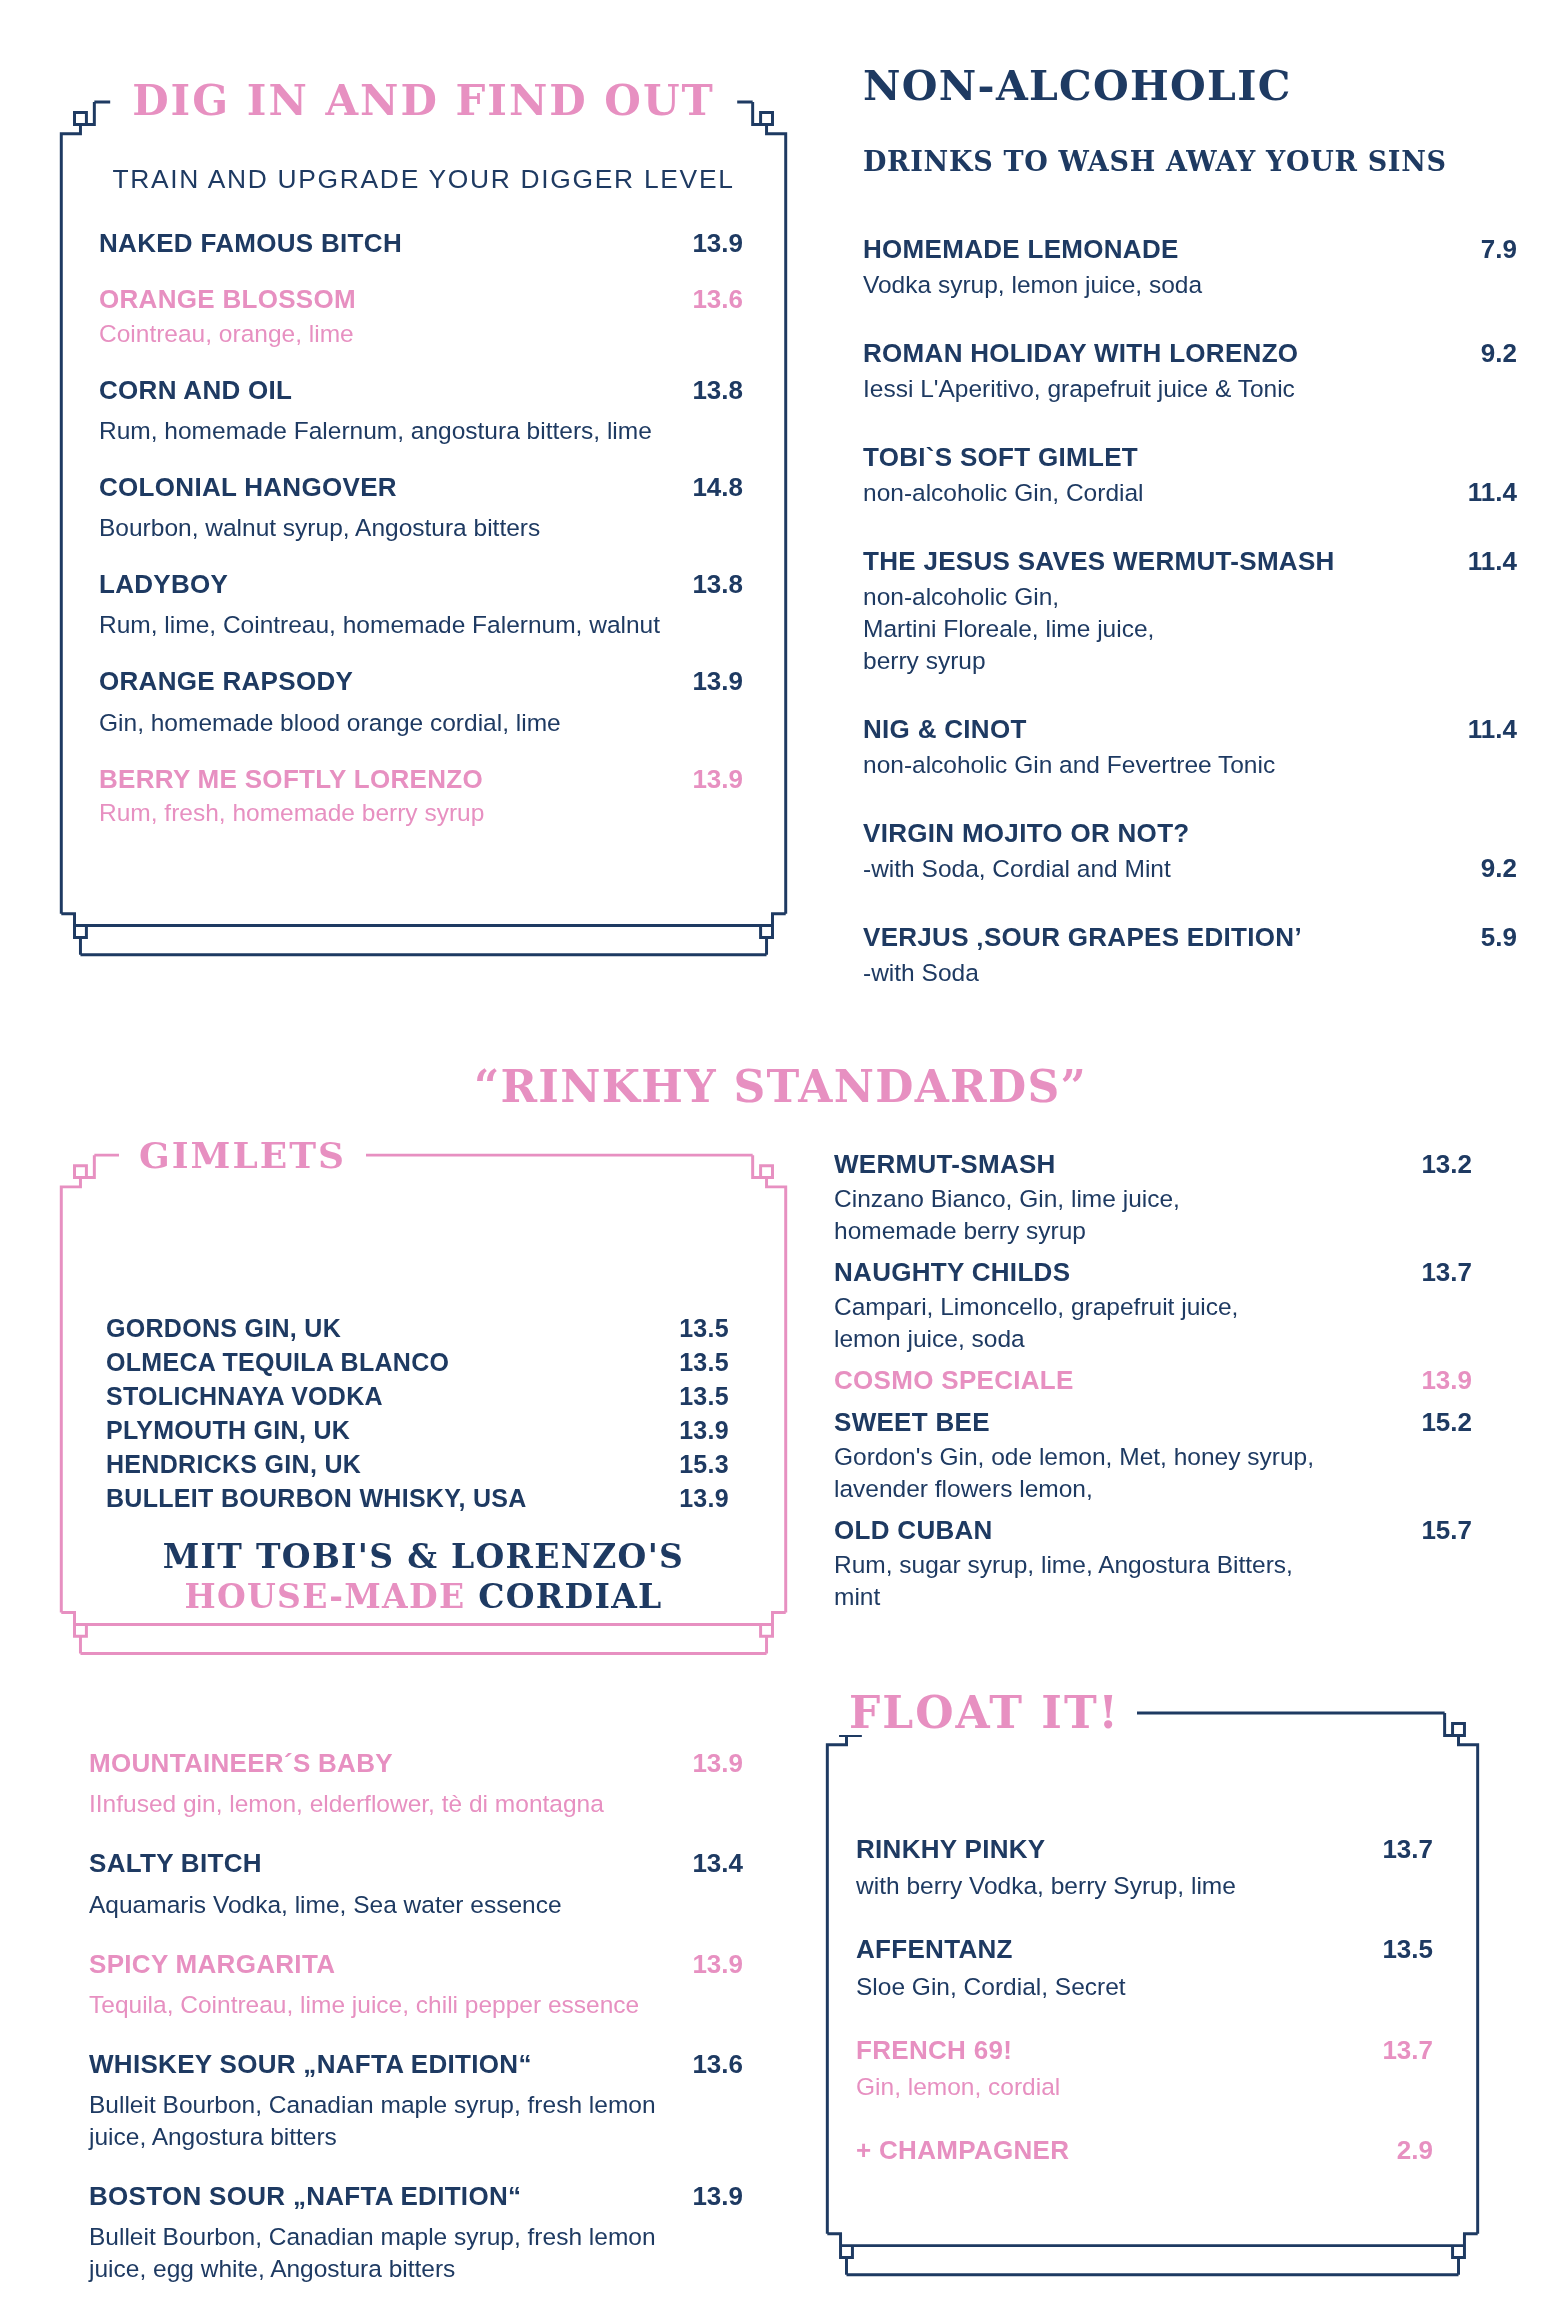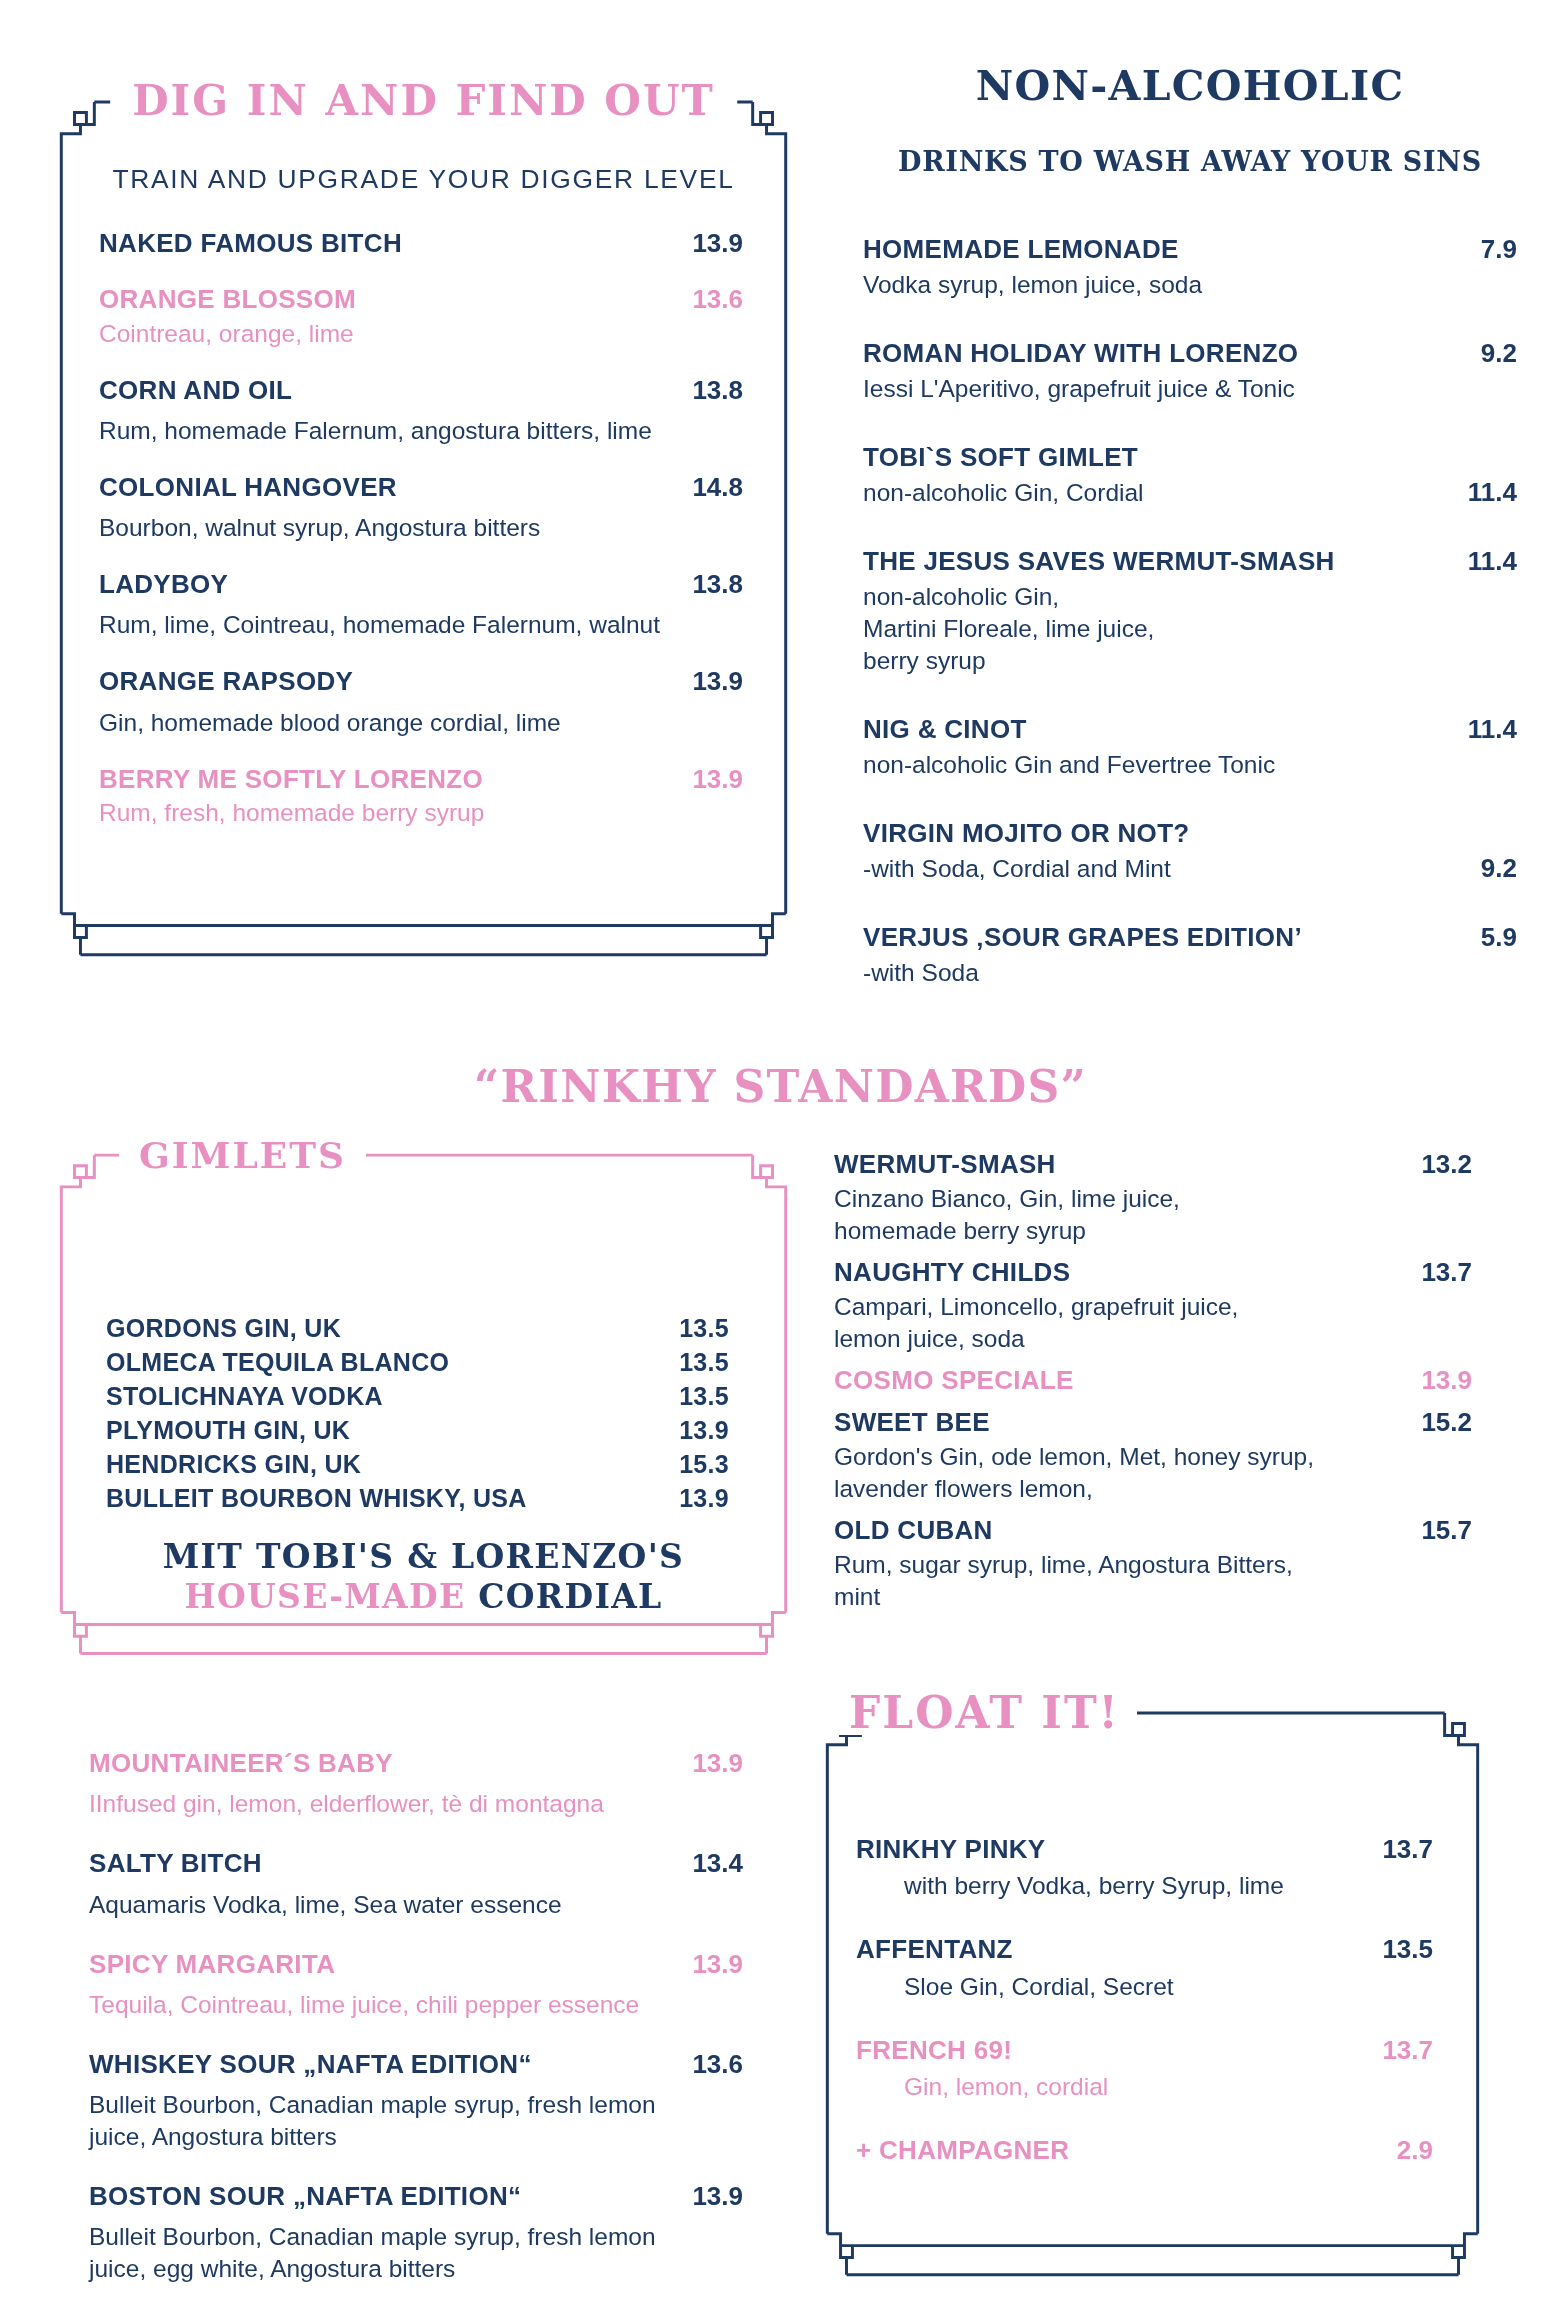--- a/index.html
+++ b/index.html
@@ -1,42 +1,42 @@
 <!DOCTYPE html>
 <html style="font-size:10.6px"><head>
 <meta charset="utf-8">
 <style>
   html,body{margin:0;padding:0;background:#ffffff;}
   body{width:1561px;height:2319px;position:relative;overflow:hidden;
        font-family:"Liberation Sans",sans-serif;color:#1e3a62;}
   .page{position:absolute;inset:0;background:#fff;}
 
   
-  .display{font-family:"DejaVu Serif",serif;font-weight:bold;text-align:center;}
+  .display{font-family:"DejaVu Serif",serif;font-weight:bold;}
   .navy{color:#1e3a62;}
   .pink{color:#e790c1;}
 
   .row{display:flex;align-items:baseline;width:100%;}
   .nm{font-weight:bold;font-size:26px;letter-spacing:0.3px;white-space:nowrap;}
   .pr{font-weight:bold;font-size:26px;margin-left:auto;padding-left:13.2px;}
   .ds{font-size:24.5px;line-height:32px;}
   .mi{color:#1e3a62;}
   .mi.accent{color:#e790c1;}
   .ds-row.first{margin-top:9.3px;}
   .mi.tight .ds-row.first{margin-top:2.6px;}
 
   
   .s1 .mi{margin-bottom:25px;}
   .sna .mi{margin-bottom:37px;}
   .sna .ds-row.first{margin-top:4px;}
   .sstd .mi{margin-bottom:10.6px;}
   .sstd .ds-row.first{margin-top:2.6px;}
   .scls .mi{margin-bottom:28px;}
   .sflo .mi{margin-bottom:32px;}
-  .sflo .ds-row.first{margin-top:5.3px;margin-left:48px;}
+  .sflo .ds-row.first{margin-top:5.3px;}
 
   
   .frame-box{position:absolute;}
   .frame-box > svg{position:absolute;left:0;top:0;overflow:visible;}
   .box-title{position:absolute;background:#fff;line-height:1;white-space:nowrap;z-index:3;}
 
   
   #box-dig{left:56px;top:94px;width:735px;height:866px;}
   #dig-title{left:50%;transform:translateX(-50%);top:-14.5px;font-size:42px;letter-spacing:2px;padding:0 22.5px;}
   #dig-sub{position:absolute;top:70px;left:0;right:0;text-align:center;

